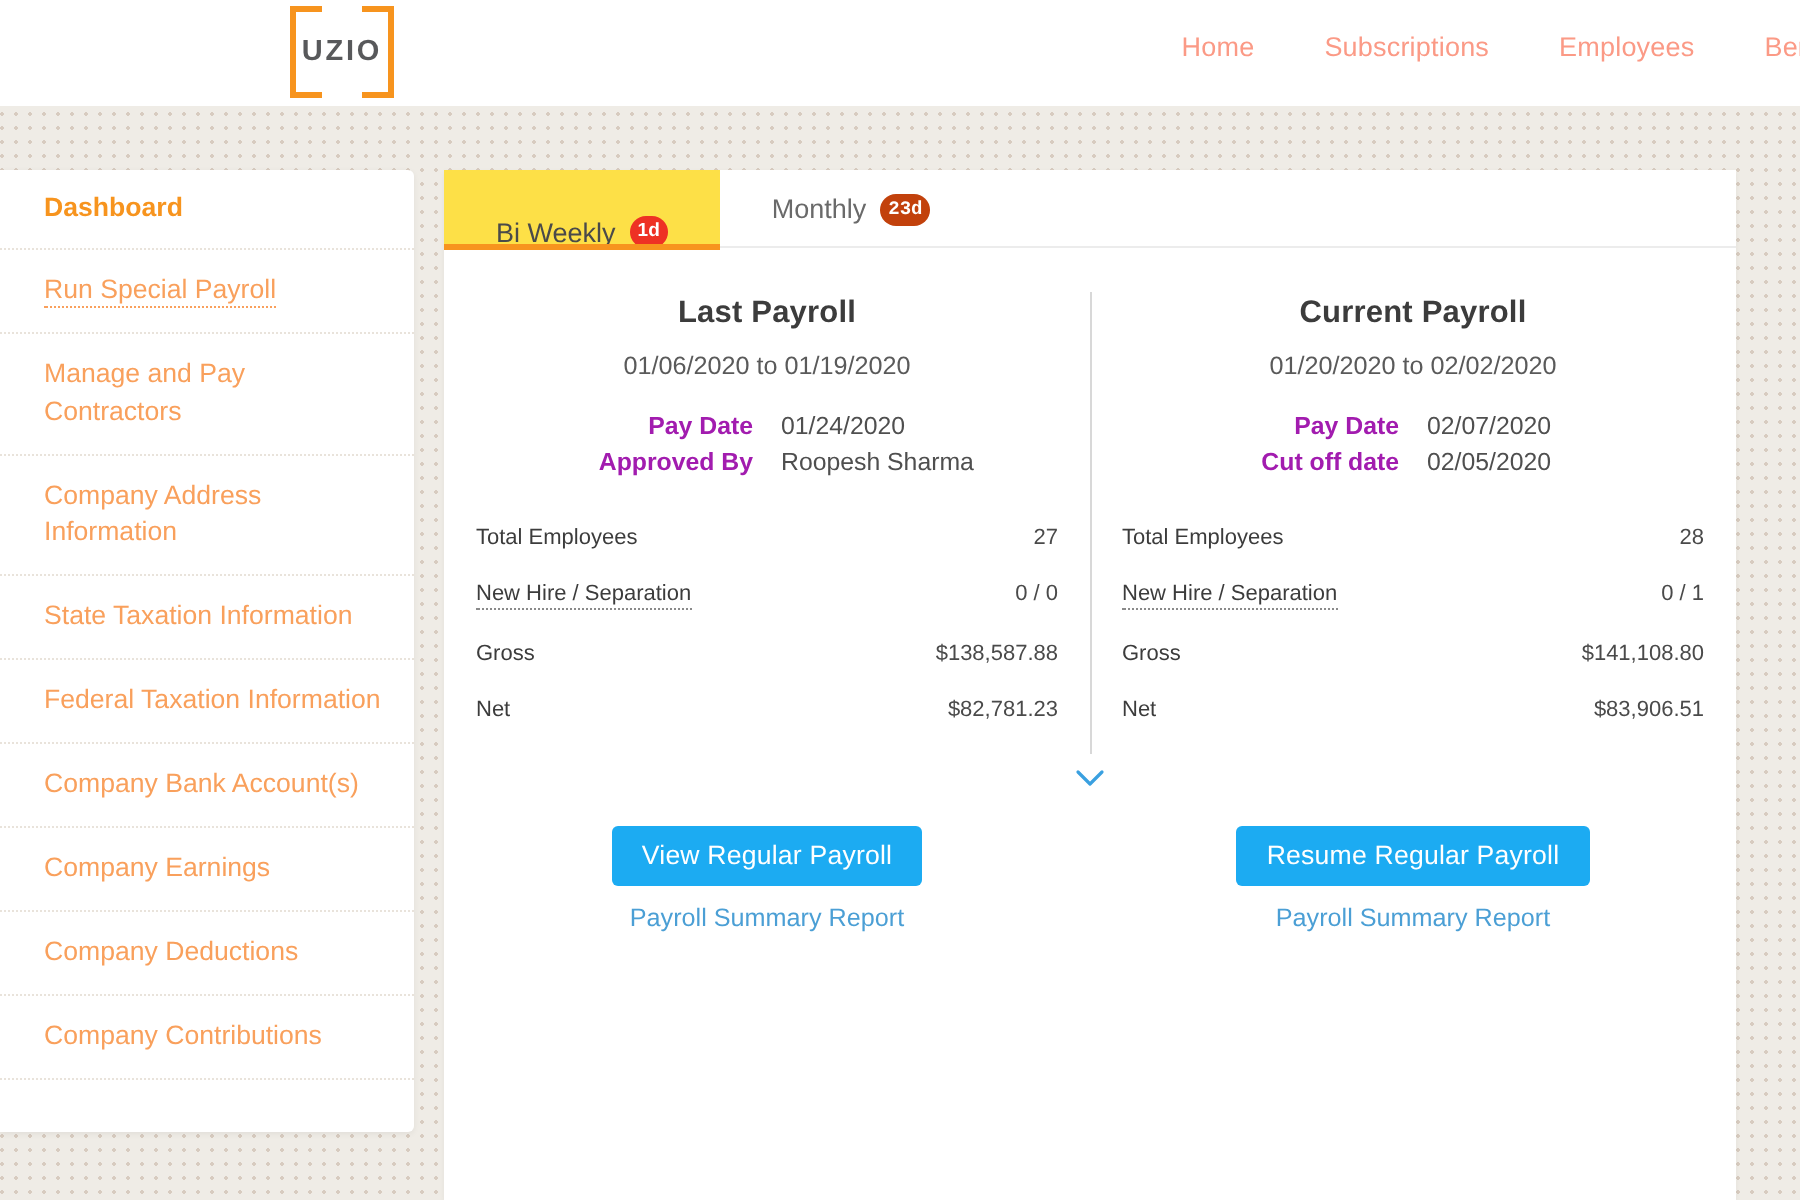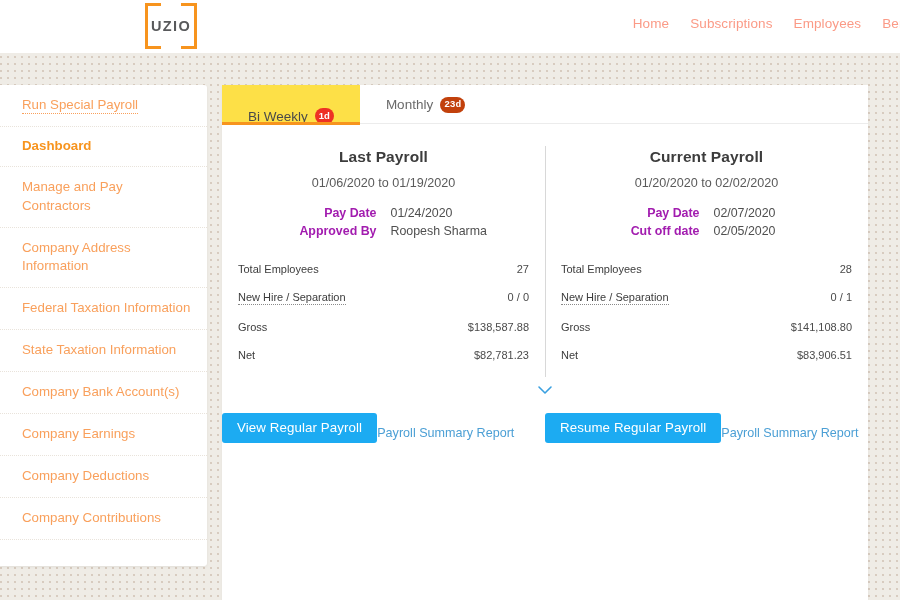--- a/index.html
+++ b/index.html
@@ -44,21 +44,21 @@
   .lf-r-v  { right: 0; top: 0; width: 3px; height: 46px; }
   .logo-text {
     position: absolute; left: 0; top: 0;
     width: 52px; height: 46px;
     display: flex; align-items: center; justify-content: center;
     font-size: 14.5px; font-weight: bold; letter-spacing: 1.4px;
     color: #58595b;
   }
   .topnav {
     position: absolute; right: 0; top: 16px;
-    display: flex; align-items: center; gap: 21px;
+    display: flex; align-items: center; gap: 35px;
     white-space: nowrap;
     padding-right: 0;
   }
   .topnav a {
     font-size: 13.5px;
     color: #fb9a86;
     text-decoration: none;
     letter-spacing: 0.1px;
   }
   .topnav a:last-child { margin-right: -18px; }
@@ -201,21 +201,21 @@
     cursor: pointer;
   }
 
   .actions {
     position: relative;
     display: flex;
     margin-top: 44px;
   }
   .action-col {
     width: 323px;
-    display: flex; flex-direction: row; align-items: center;
+    display: flex; flex-direction: column; align-items: center;
   }
   .btn {
     background: #1cabf2;
     color: #ffffff;
     border: none;
     border-radius: 3px;
     font-family: "Liberation Sans", sans-serif;
     font-size: 13.3px;
     padding: 7px 15px 8px 15px;
     cursor: pointer;
@@ -248,37 +248,37 @@
     </div>
     <nav class="topnav">
       <a href="#">Home</a>
       <a href="#">Subscriptions</a>
       <a href="#">Employees</a>
       <a href="#">Benef</a>
     </nav>
   </div>
 
   <aside class="sidebar">
-    <div class="side-item">
-      <span class="dotted">Run Special Payroll</span>
-    </div>
     <div class="side-item active">
       <span>Dashboard</span>
     </div>
     <div class="side-item">
+      <span class="dotted">Run Special Payroll</span>
+    </div>
+    <div class="side-item">
       <span>Manage and Pay Contractors</span>
     </div>
     <div class="side-item">
       <span>Company Address Information</span>
     </div>
     <div class="side-item">
+      <span>State Taxation Information</span>
+    </div>
+    <div class="side-item">
       <span>Federal Taxation Information</span>
-    </div>
-    <div class="side-item">
-      <span>State Taxation Information</span>
     </div>
     <div class="side-item">
       <span>Company Bank Account(s)</span>
     </div>
     <div class="side-item">
       <span>Company Earnings</span>
     </div>
     <div class="side-item">
       <span>Company Deductions</span>
     </div>

